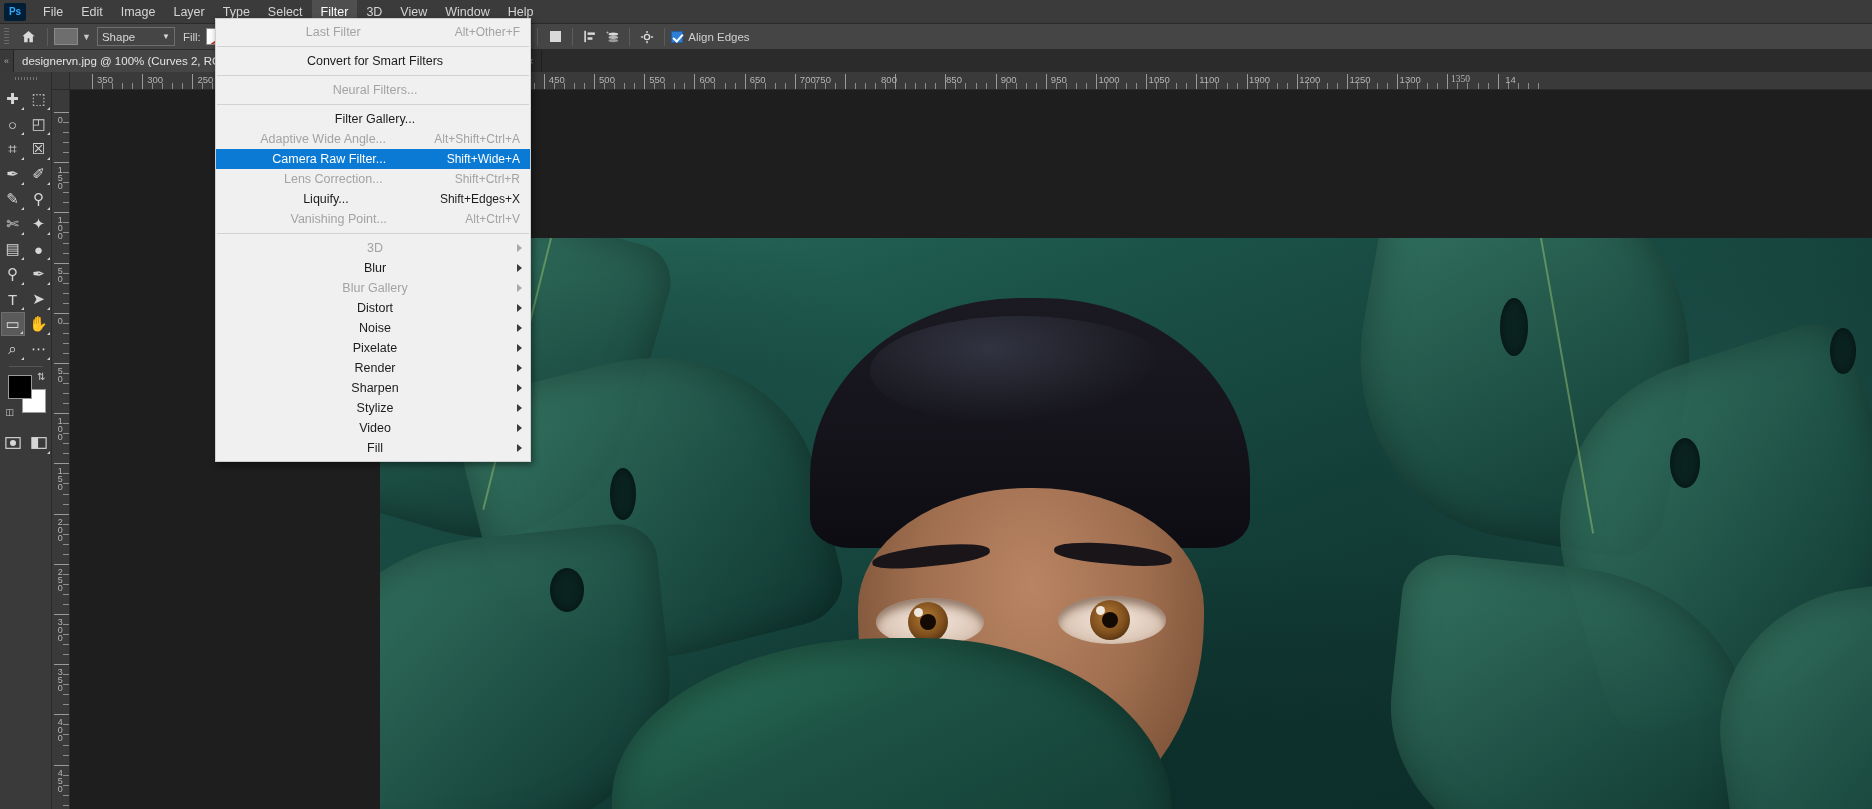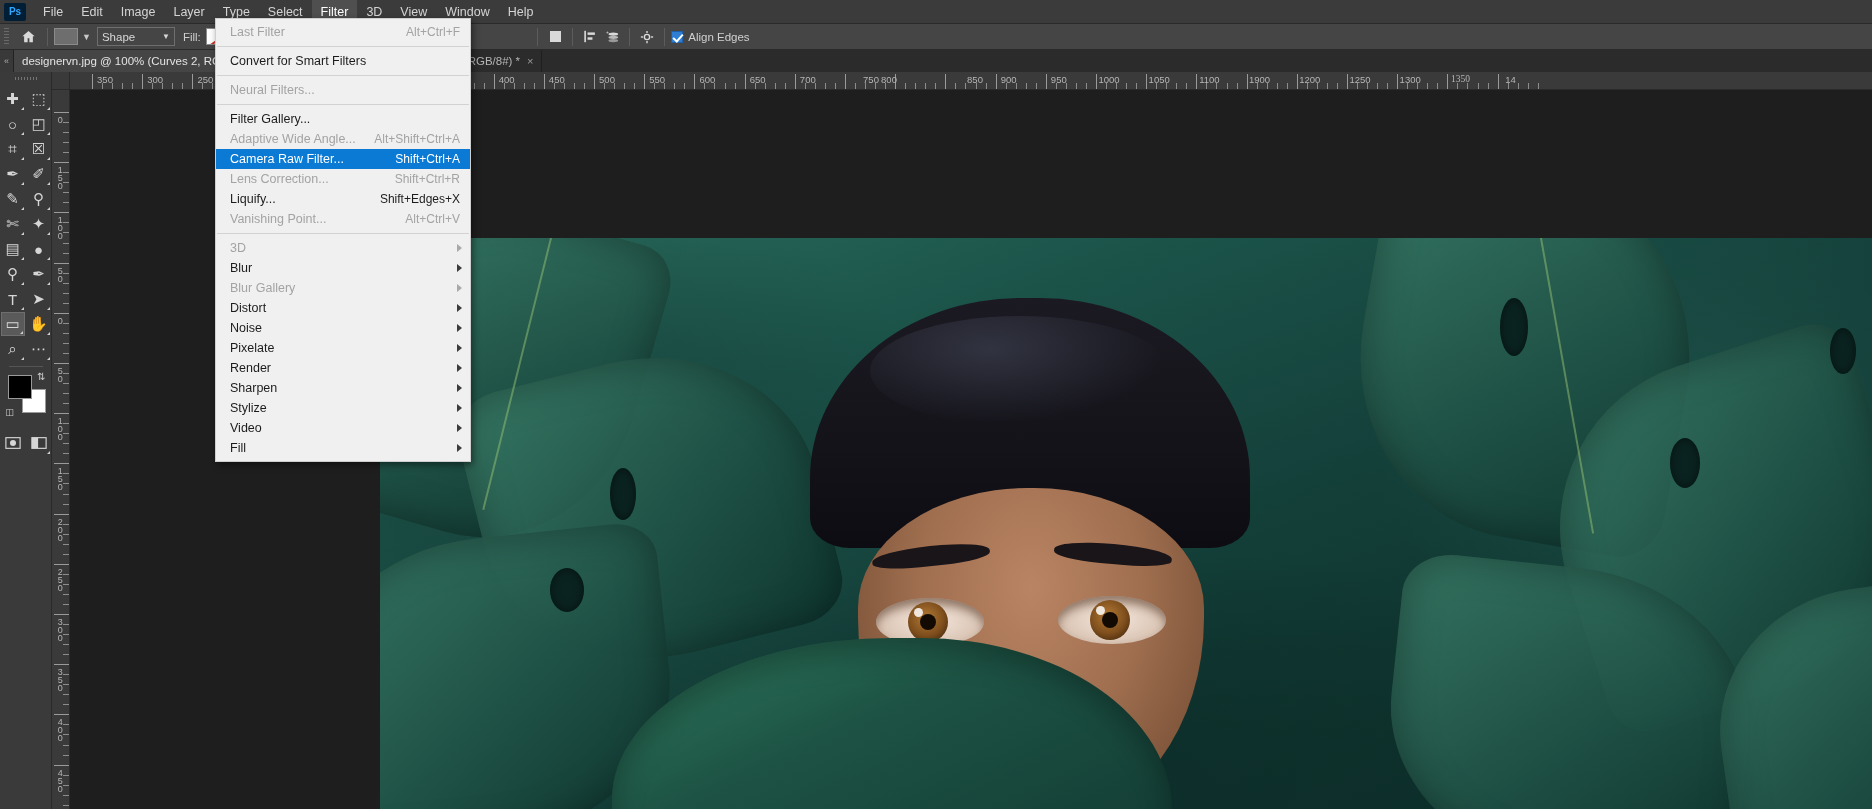--- a/index.html
+++ b/index.html
@@ -221,23 +221,23 @@
   }
   .frontleaf {
     position: absolute; left: 232px; top: 400px; width: 560px; height: 230px;
     background: linear-gradient(155deg,#2f7a5f 0%,#1d5344 40%,#123a33 100%);
     border-radius: 50% 45% 8% 8% / 70% 75% 10% 10%;
     box-shadow: inset 0 12px 30px rgba(0,0,0,.3);
   }
 
   
   .menu-dropdown {
-    position: absolute; left: 215px; top: 18px; width: 256px;
+    position: absolute; left: 215px; top: 18px; width: 316px;
     background: #f0f0f0; border: 1px solid #cfcfcf;
-    box-shadow: 2px 3px 7px rgba(0,0,0,.45); padding: 3px 0 3px 0; z-index: 50;
+    box-shadow: 2px 3px 7px rgba(0,0,0,.45); padding: 3px 0 3px 0; z-index: 50; text-align: center;
   }
   .mi {
     position: relative; display: flex; align-items: center;
     height: 20px; padding: 0 10px 0 14px; font-size: 12.5px; color: #1c1c1c;
     white-space: nowrap;
   }
   .mi.dis { color: #a3a3a3; }
   .mi.hl { background: #0b7ad4; color: #ffffff; }
   .mi .mlabel { flex: 1; }
   .mi .mshort { font-size: 12px; margin-left: 18px; }
@@ -502,33 +502,33 @@
       <div class="tick" style="left: 694.68px;"></div>
       <div class="tick" style="left: 704.72px;"></div>
       <div class="tick" style="left: 714.76px;"></div>
       <div class="tick tickmajor" style="left: 724.8px;"></div>
       <div class="lbl" style="left: 737.8px;">700</div>
       <div class="tick" style="left: 734.84px;"></div>
       <div class="tick" style="left: 744.88px;"></div>
       <div class="tick" style="left: 754.92px;"></div>
       <div class="tick" style="left: 764.96px;"></div>
       <div class="tick tickmajor" style="left: 775px;"></div>
-      <div class="lbl" style="left: 801px;">750</div>
+      <div class="lbl" style="left: 753px;">750</div>
       <div class="tick" style="left: 785.04px;"></div>
       <div class="tick" style="left: 795.08px;"></div>
       <div class="tick" style="left: 805.12px;"></div>
       <div class="tick" style="left: 815.16px;"></div>
       <div class="tick tickmajor" style="left: 825.2px;"></div>
       <div class="lbl" style="left: 819px;">800</div>
       <div class="tick" style="left: 835.24px;"></div>
       <div class="tick" style="left: 845.28px;"></div>
       <div class="tick" style="left: 855.32px;"></div>
       <div class="tick" style="left: 865.36px;"></div>
       <div class="tick tickmajor" style="left: 875.4px;"></div>
-      <div class="lbl" style="left: 905px;">850</div>
+      <div class="lbl" style="left: 884px;">850</div>
       <div class="tick" style="left: 885.44px;"></div>
       <div class="tick" style="left: 895.48px;"></div>
       <div class="tick" style="left: 905.52px;"></div>
       <div class="tick" style="left: 915.56px;"></div>
       <div class="tick tickmajor" style="left: 925.6px;"></div>
       <div class="lbl" style="left: 938.6px;">900</div>
       <div class="tick" style="left: 935.64px;"></div>
       <div class="tick" style="left: 945.68px;"></div>
       <div class="tick" style="left: 955.72px;"></div>
       <div class="tick" style="left: 965.76px;"></div>
@@ -723,41 +723,41 @@
         <div class="nose"></div>
       </div>
 
       <div class="frontleaf"></div>
     </div>
   </div>
 
   <div class="menu-dropdown" id="filter-menu">
       <div class="mi dis">
         <span class="mlabel">Last Filter</span>
-        <span class="mshort">Alt+Ctrl+F</span>
+        <span class="mshort">Alt+Other+F</span>
       </div>
       <div class="msep"></div>
       <div class="mi">
         <span class="mlabel">Convert for Smart Filters</span>
       </div>
       <div class="msep"></div>
       <div class="mi dis">
         <span class="mlabel">Neural Filters...</span>
       </div>
       <div class="msep"></div>
       <div class="mi">
         <span class="mlabel">Filter Gallery...</span>
       </div>
       <div class="mi dis">
         <span class="mlabel">Adaptive Wide Angle...</span>
         <span class="mshort">Alt+Shift+Ctrl+A</span>
       </div>
       <div class="mi hl">
         <span class="mlabel">Camera Raw Filter...</span>
-        <span class="mshort">Shift+Ctrl+A</span>
+        <span class="mshort">Shift+Wide+A</span>
       </div>
       <div class="mi dis">
         <span class="mlabel">Lens Correction...</span>
         <span class="mshort">Shift+Ctrl+R</span>
       </div>
       <div class="mi">
         <span class="mlabel">Liquify...</span>
         <span class="mshort">Shift+Edges+X</span>
       </div>
       <div class="mi dis">

